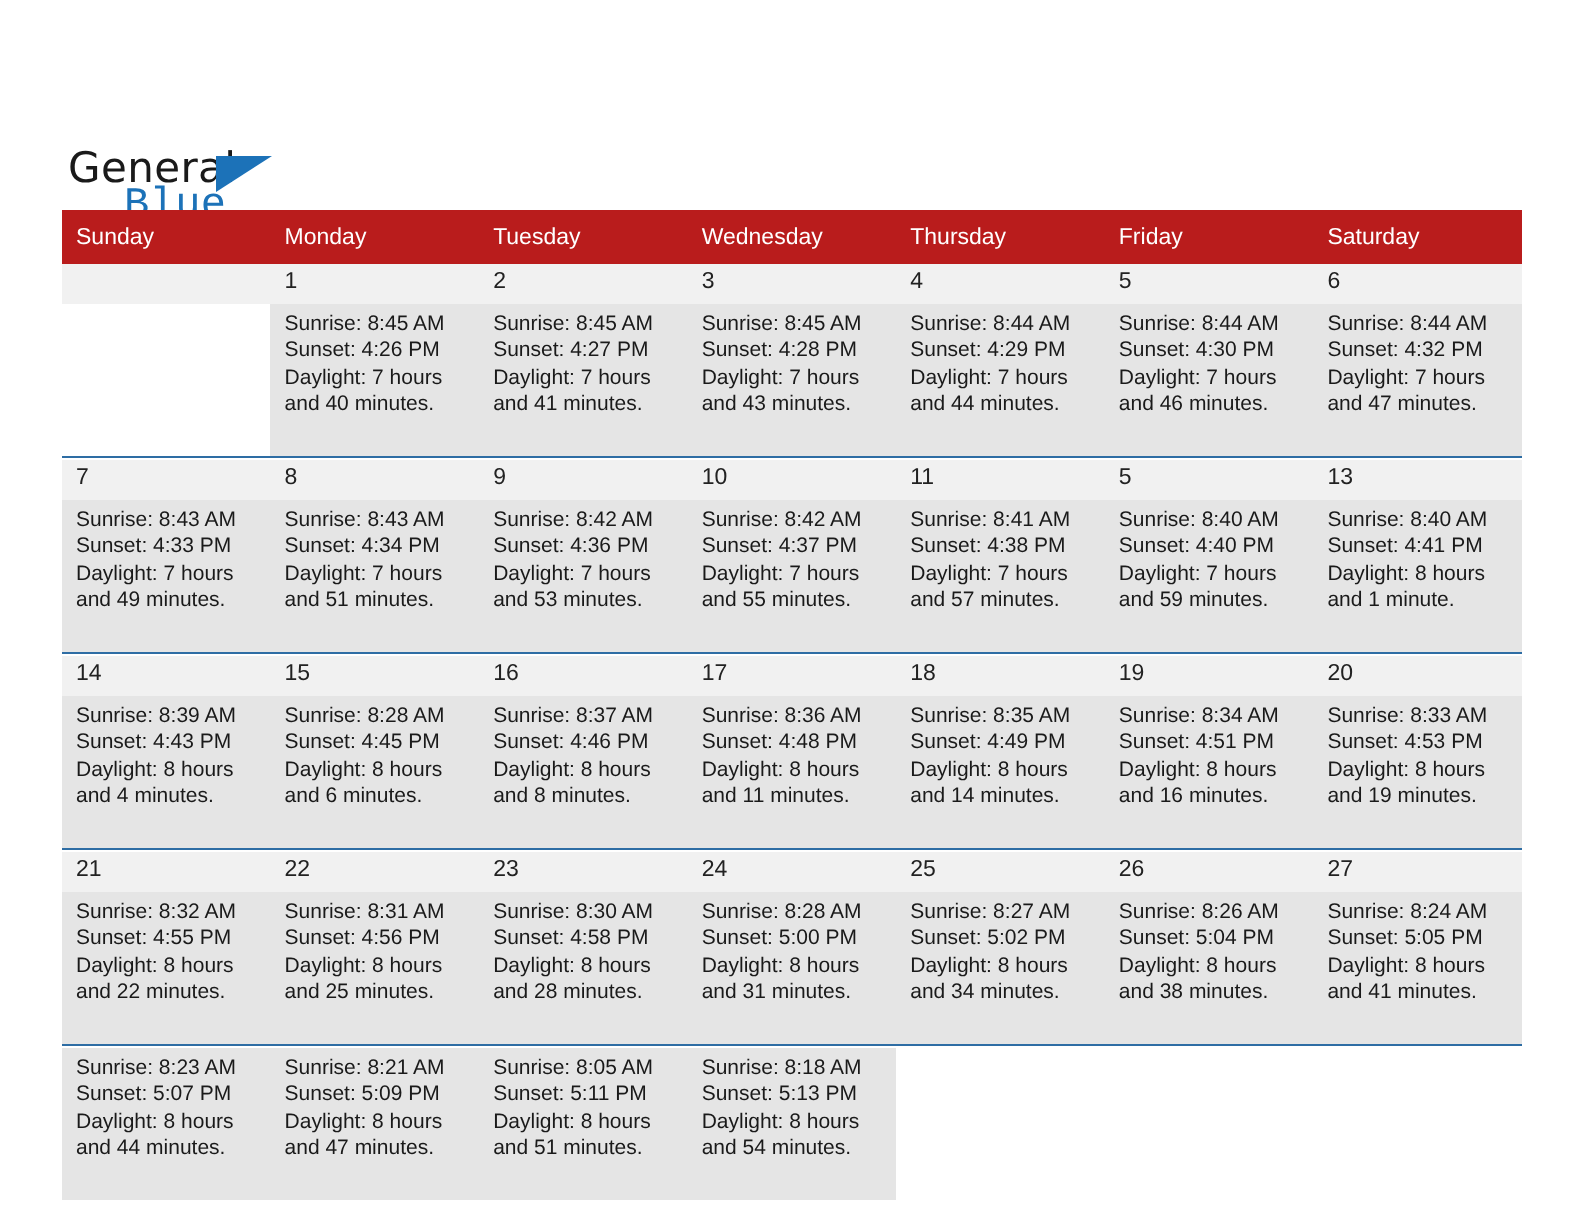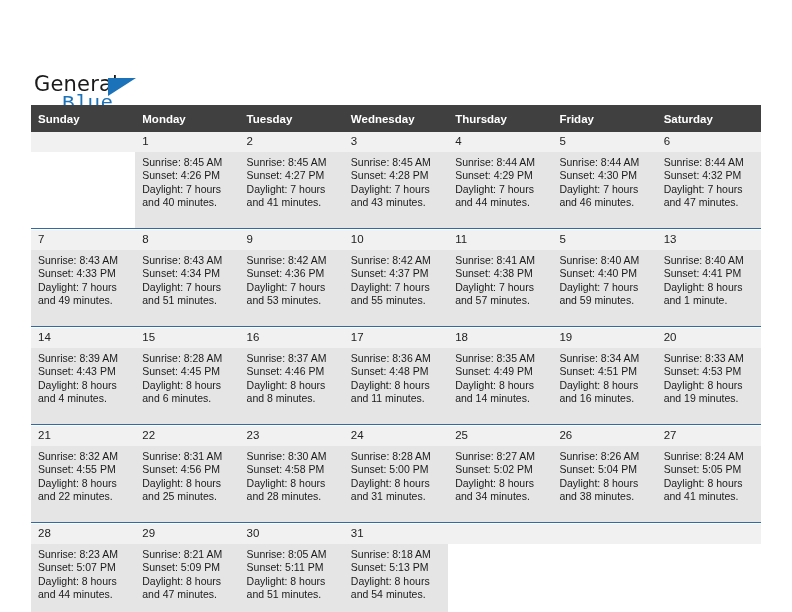--- a/index.html
+++ b/index.html
@@ -89,24 +89,24 @@
     position: absolute;
     left: 31px;
     top: 105px;
     width: 730px;
     border-collapse: collapse;
     table-layout: fixed;
   }
   .calendar col { width: 104.28px; }
 
   .dow-row th {
-    background: #404040;
+    background: #b91c1c;
     color: #ffffff;
     font-size: 11.5px;
-    font-weight: bold;
+    font-weight: normal;
     text-align: left;
     padding: 5px 0 5px 7px;
     height: 17px;
     vertical-align: middle;
     border: none;
   }
 
   .week-sep td {
     padding: 0;
     height: 1px;
@@ -398,55 +398,46 @@
           <span class="detail-line">Sunset: 5:05 PM</span>
           <span class="detail-line">Daylight: 8 hours</span>
           <span class="detail-line">and 41 minutes.</span>
         </td>
       </tr>
 
       <tr class="week-sep">
         <td colspan="7"></td>
       </tr>
 
-      <tr class="daynum-row">
-        <td>28</td>
-        <td>29</td>
-        <td>30</td>
-        <td>31</td>
+      <tr class="detail-row">
+        <td>
+          <span class="detail-line">Sunrise: 8:23 AM</span>
+          <span class="detail-line">Sunset: 5:07 PM</span>
+          <span class="detail-line">Daylight: 8 hours</span>
+          <span class="detail-line">and 44 minutes.</span>
+        </td>
+        <td>
+          <span class="detail-line">Sunrise: 8:21 AM</span>
+          <span class="detail-line">Sunset: 5:09 PM</span>
+          <span class="detail-line">Daylight: 8 hours</span>
+          <span class="detail-line">and 47 minutes.</span>
+        </td>
+        <td>
+          <span class="detail-line">Sunrise: 8:05 AM</span>
+          <span class="detail-line">Sunset: 5:11 PM</span>
+          <span class="detail-line">Daylight: 8 hours</span>
+          <span class="detail-line">and 51 minutes.</span>
+        </td>
+        <td>
+          <span class="detail-line">Sunrise: 8:18 AM</span>
+          <span class="detail-line">Sunset: 5:13 PM</span>
+          <span class="detail-line">Daylight: 8 hours</span>
+          <span class="detail-line">and 54 minutes.</span>
+        </td>
         <td class="empty"></td>
         <td class="empty"></td>
         <td class="empty"></td>
       </tr>
-      <tr class="detail-row">
-        <td>
-          <span class="detail-line">Sunrise: 8:23 AM</span>
-          <span class="detail-line">Sunset: 5:07 PM</span>
-          <span class="detail-line">Daylight: 8 hours</span>
-          <span class="detail-line">and 44 minutes.</span>
-        </td>
-        <td>
-          <span class="detail-line">Sunrise: 8:21 AM</span>
-          <span class="detail-line">Sunset: 5:09 PM</span>
-          <span class="detail-line">Daylight: 8 hours</span>
-          <span class="detail-line">and 47 minutes.</span>
-        </td>
-        <td>
-          <span class="detail-line">Sunrise: 8:05 AM</span>
-          <span class="detail-line">Sunset: 5:11 PM</span>
-          <span class="detail-line">Daylight: 8 hours</span>
-          <span class="detail-line">and 51 minutes.</span>
-        </td>
-        <td>
-          <span class="detail-line">Sunrise: 8:18 AM</span>
-          <span class="detail-line">Sunset: 5:13 PM</span>
-          <span class="detail-line">Daylight: 8 hours</span>
-          <span class="detail-line">and 54 minutes.</span>
-        </td>
-        <td class="empty"></td>
-        <td class="empty"></td>
-        <td class="empty"></td>
-      </tr>
 
     </tbody>
   </table>
 
 </div>
 
 </body></html>

